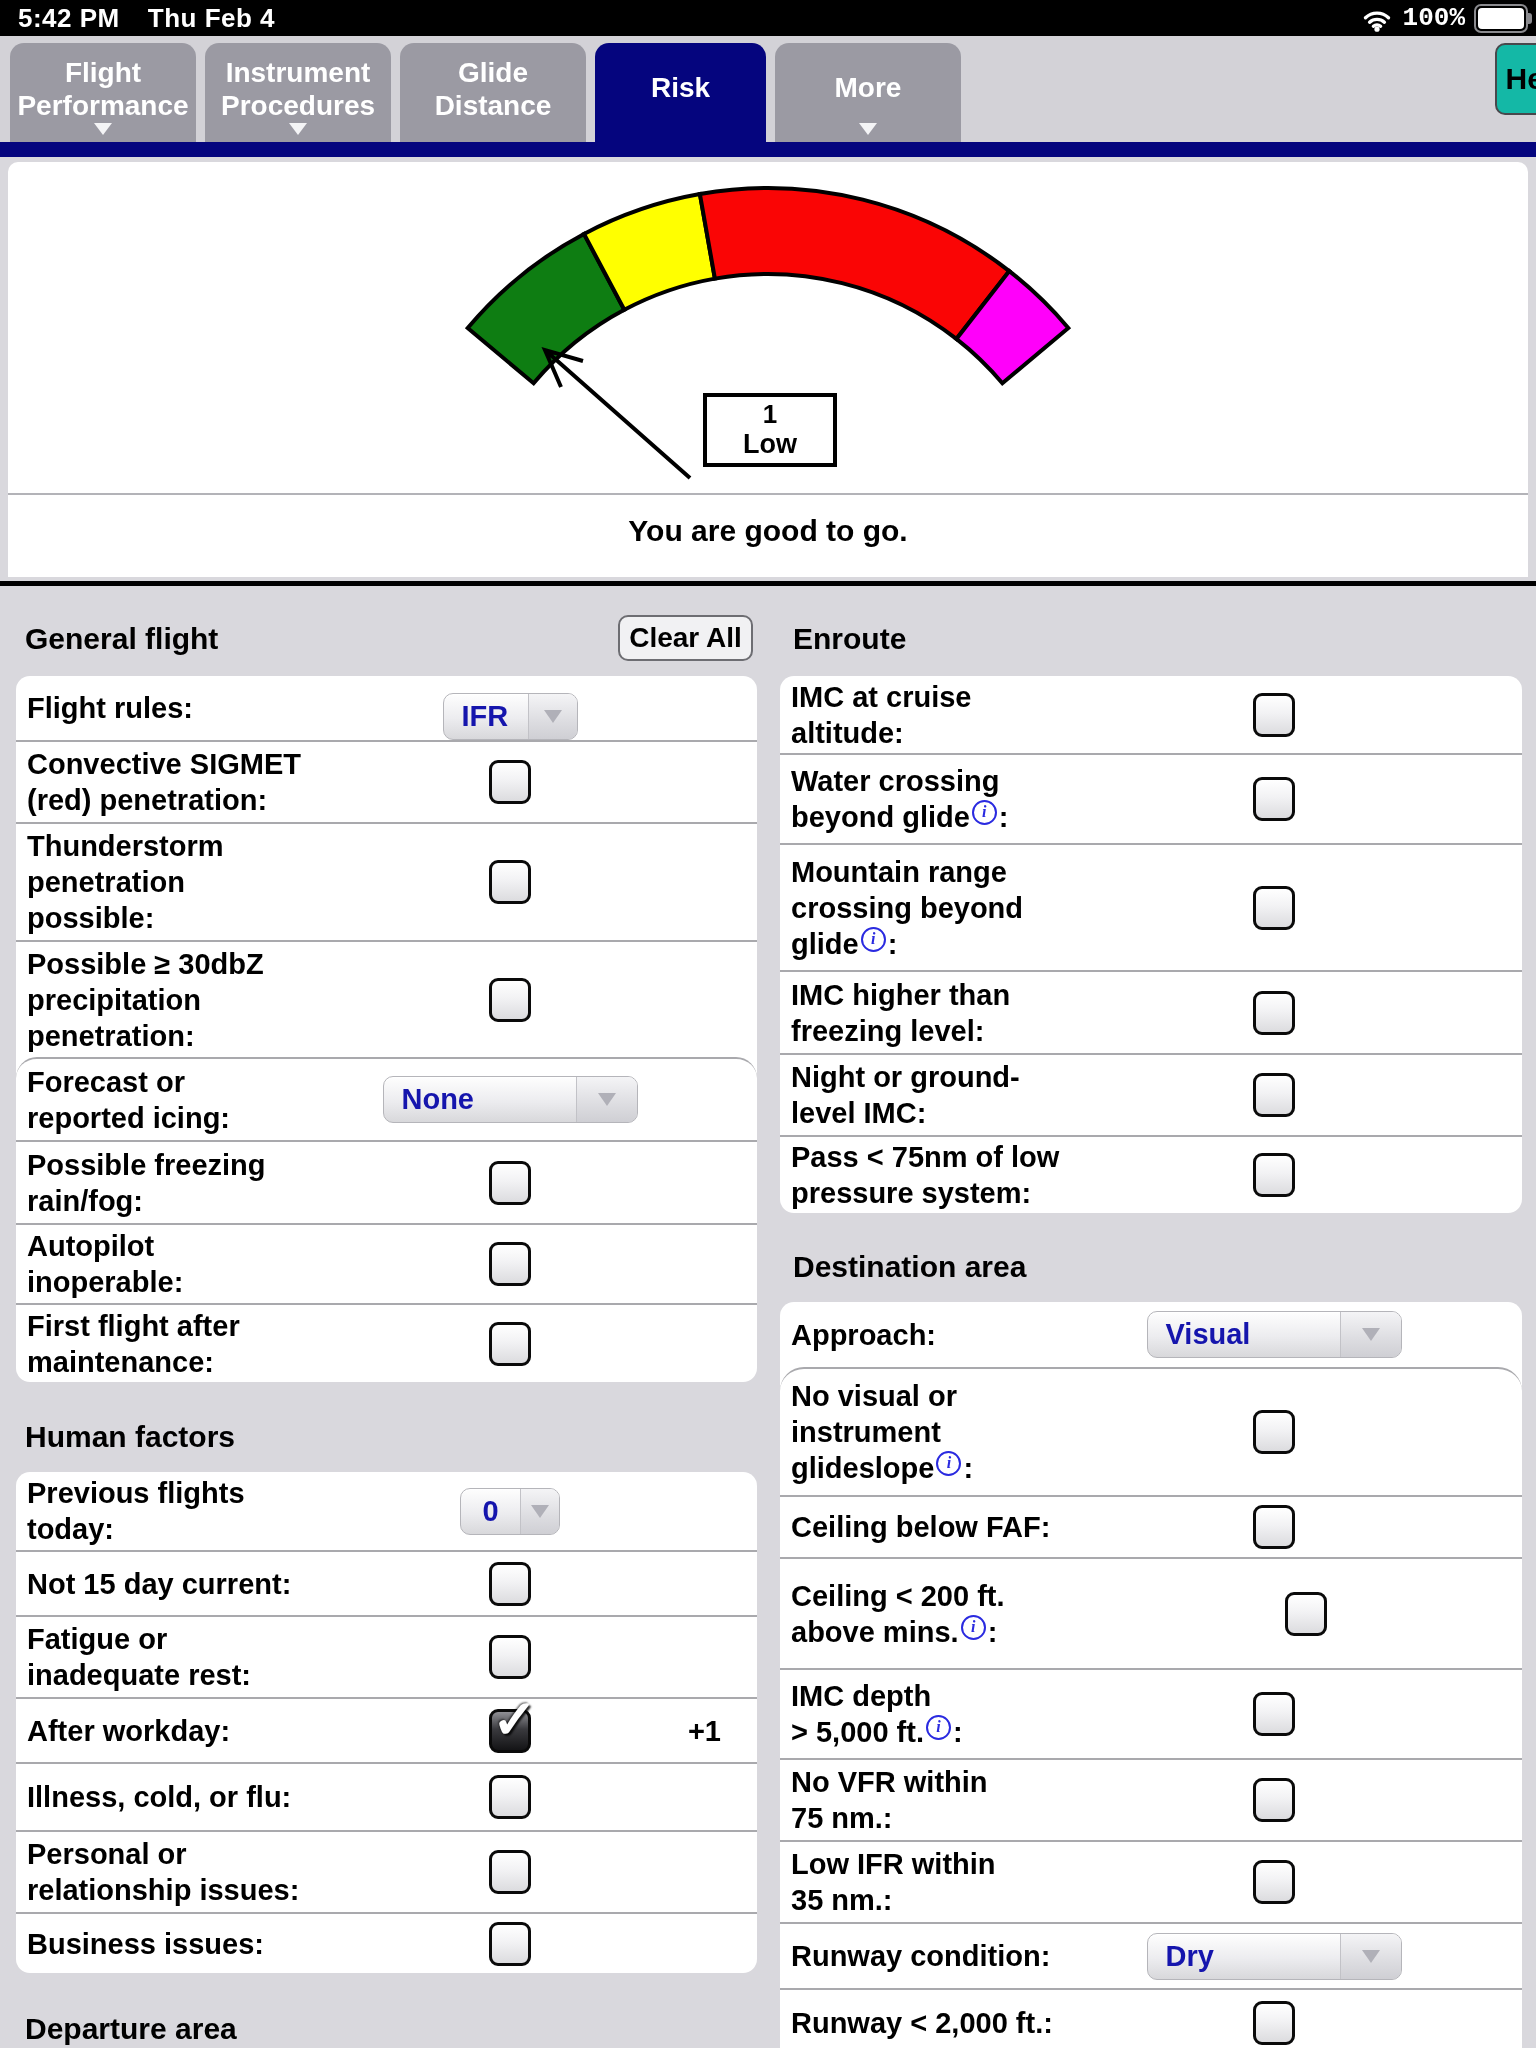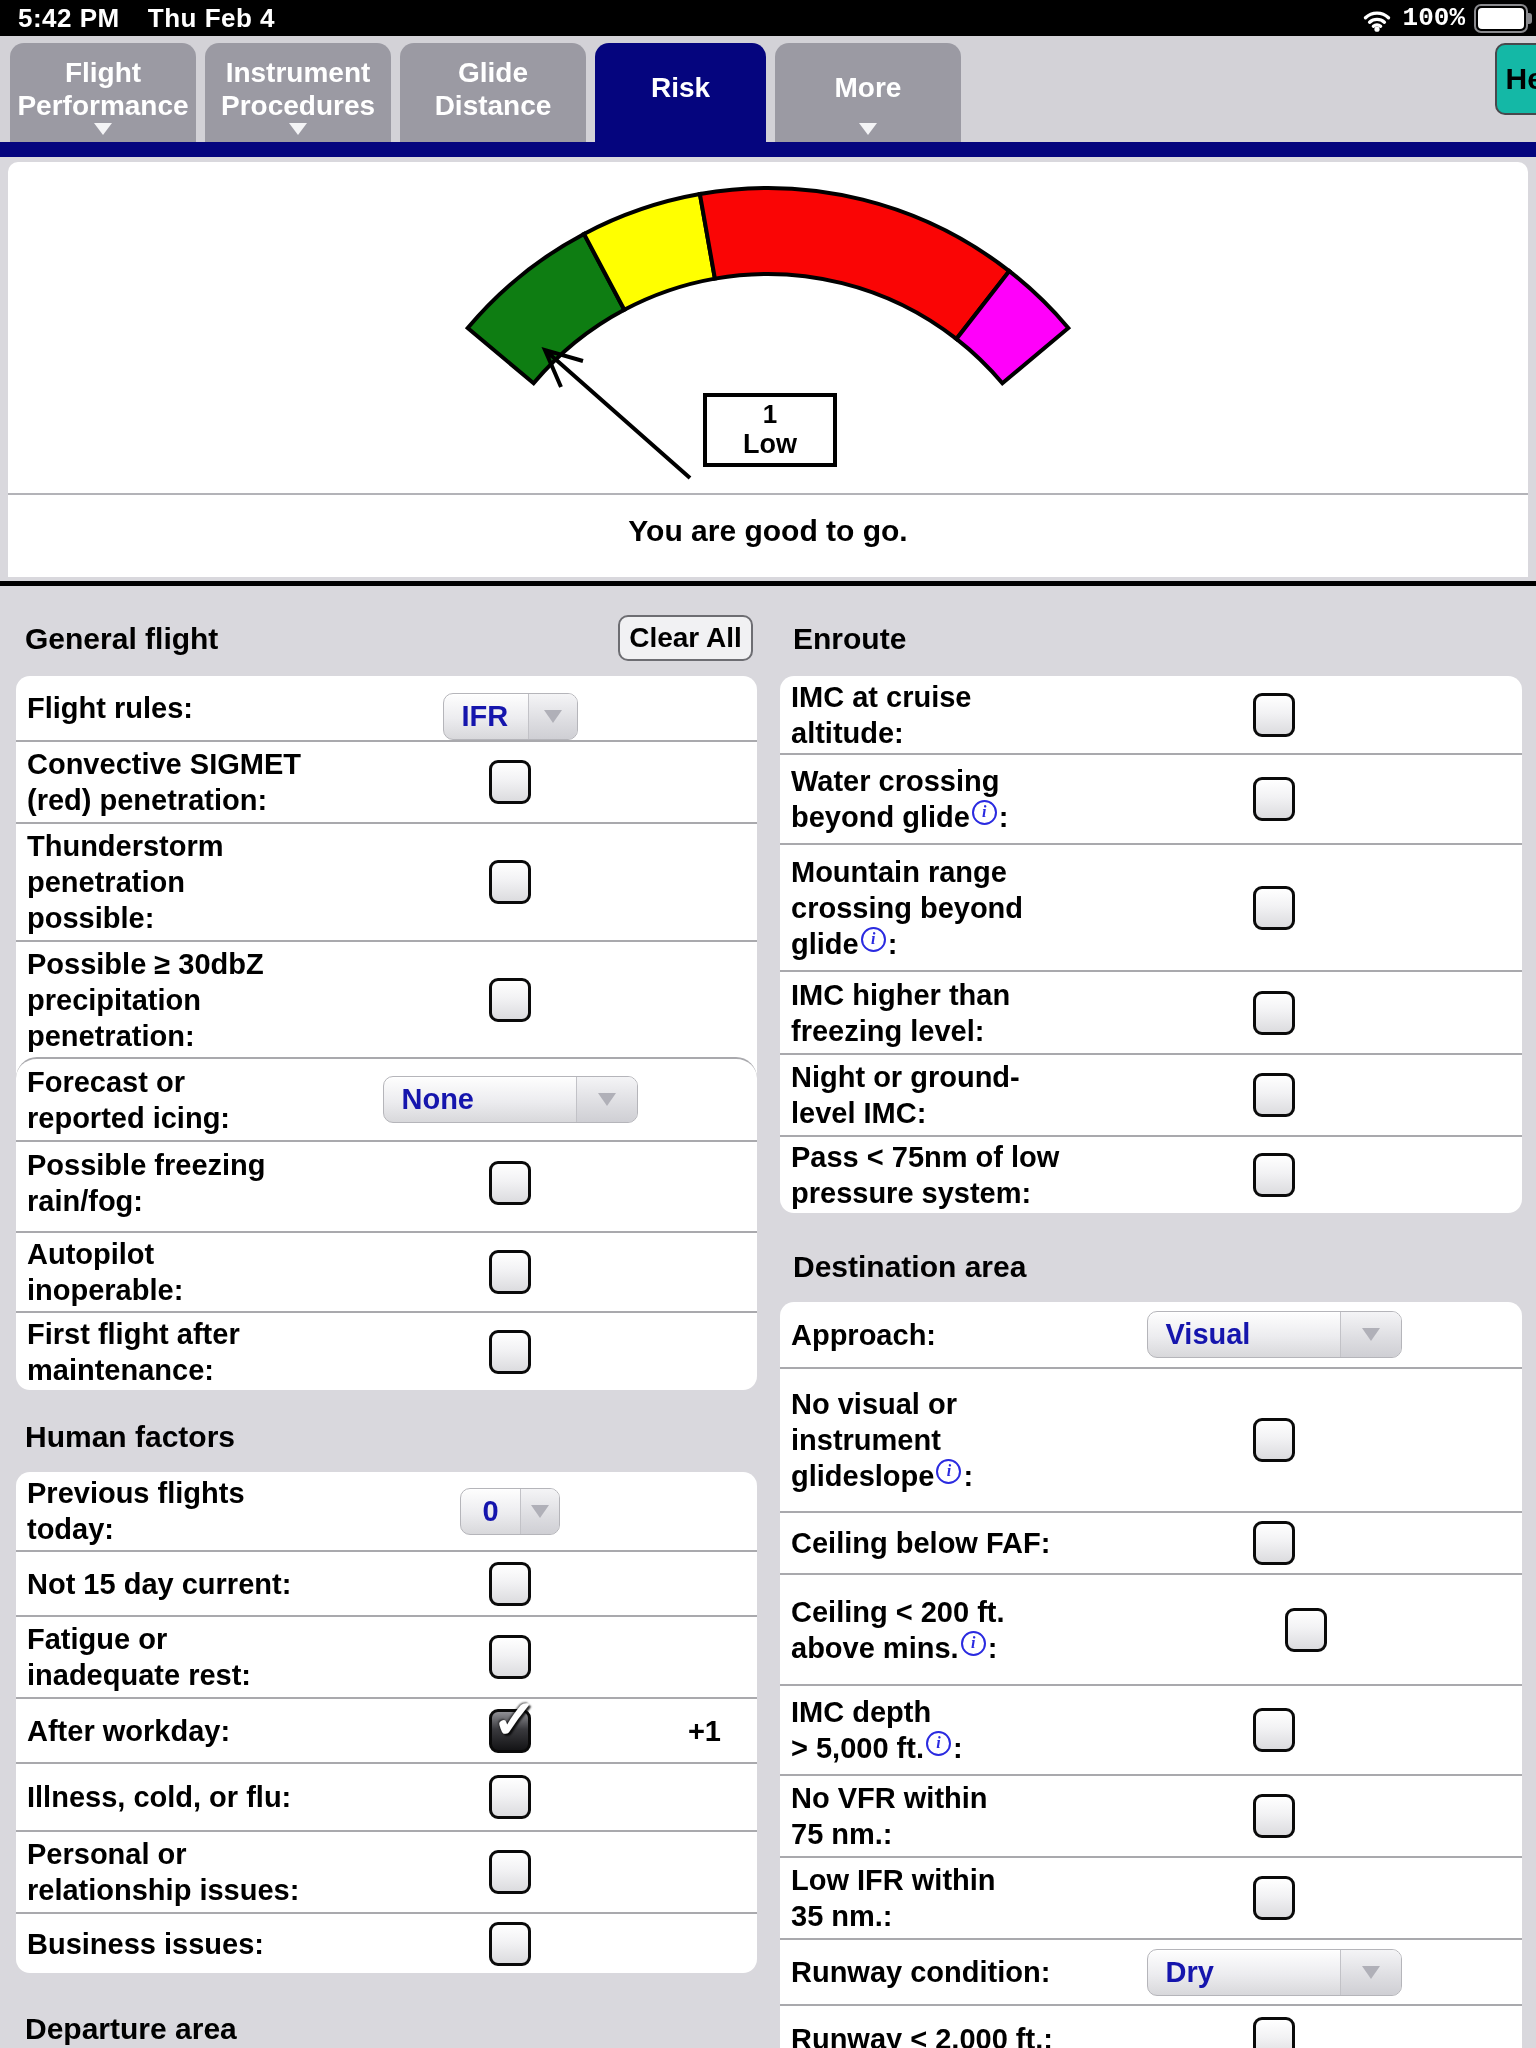--- a/index.html
+++ b/index.html
@@ -204,21 +204,21 @@
             </span>
           </div>
         </div>
       </div>
       <div class="row" style="height: 83px;">
         <div class="row-label">Possible freezing<br>rain/fog:</div>
         <div class="row-control">
           <div class="checkbox"></div>
         </div>
       </div>
-      <div class="row" style="height: 80px; margin-top: 8px;">
+      <div class="row" style="height: 80px;">
         <div class="row-label">Autopilot<br>inoperable:</div>
         <div class="row-control">
           <div class="checkbox"></div>
         </div>
       </div>
       <div class="row" style="height: 79px;">
         <div class="row-label">First flight after<br>maintenance:</div>
         <div class="row-control">
           <div class="checkbox"></div>
         </div>
@@ -319,21 +319,21 @@
         <div class="row-label">Approach:</div>
         <div class="row-control">
           <div class="dropdown l">
             <span class="dd-value">Visual</span>
             <span class="dd-arrow">
               <span class="dd-tri"></span>
             </span>
           </div>
         </div>
       </div>
-      <div class="row" style="height: 144px;">
+      <div class="row" style="height: 128px; border-radius: 24px;">
         <div class="row-label">No visual or<br>instrument<br>glideslope<span class="info-icon">i</span>:</div>
         <div class="row-control">
           <div class="checkbox"></div>
         </div>
       </div>
       <div class="row" style="height: 62px;">
         <div class="row-label">Ceiling below FAF:</div>
         <div class="row-control">
           <div class="checkbox"></div>
         </div>

